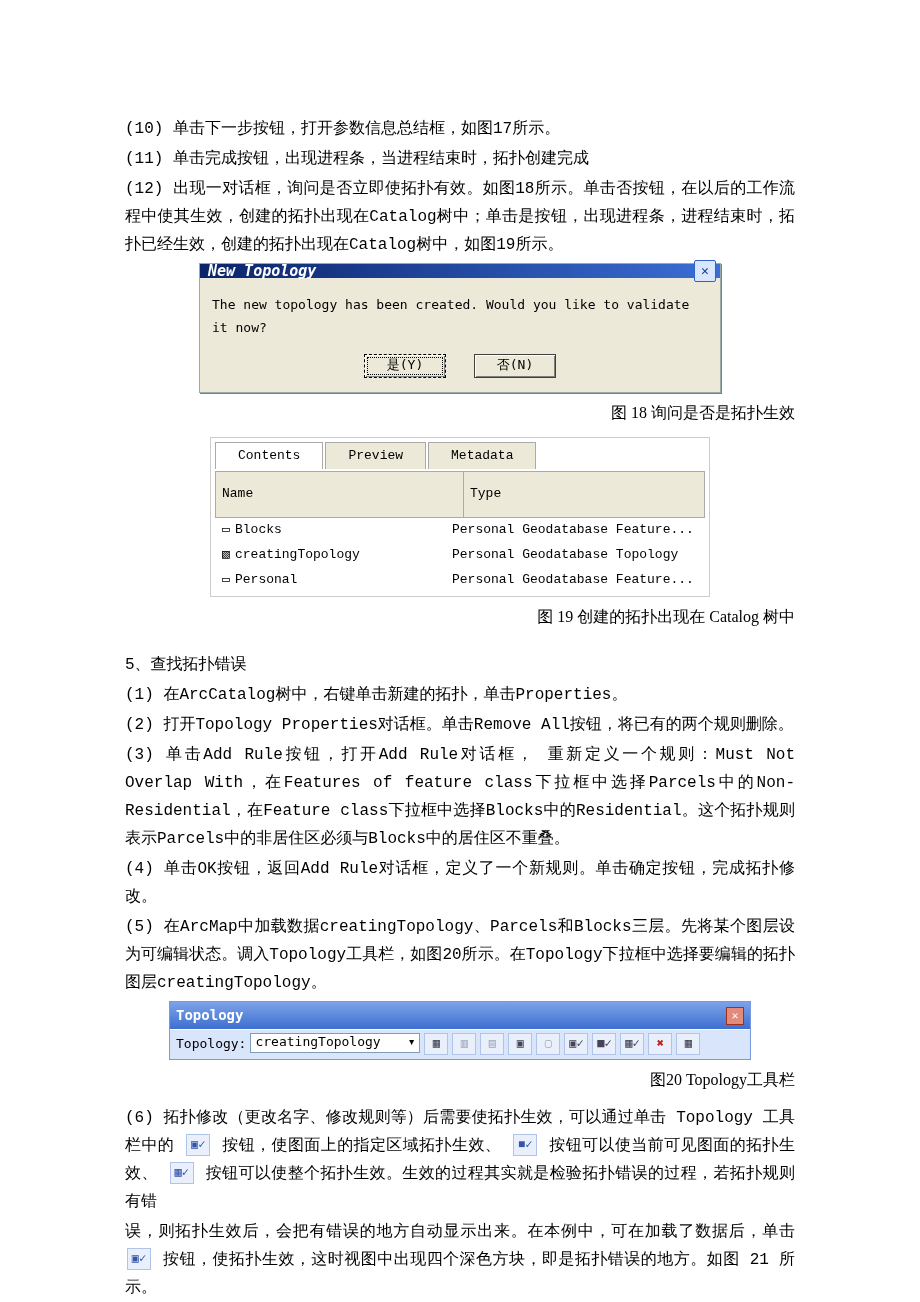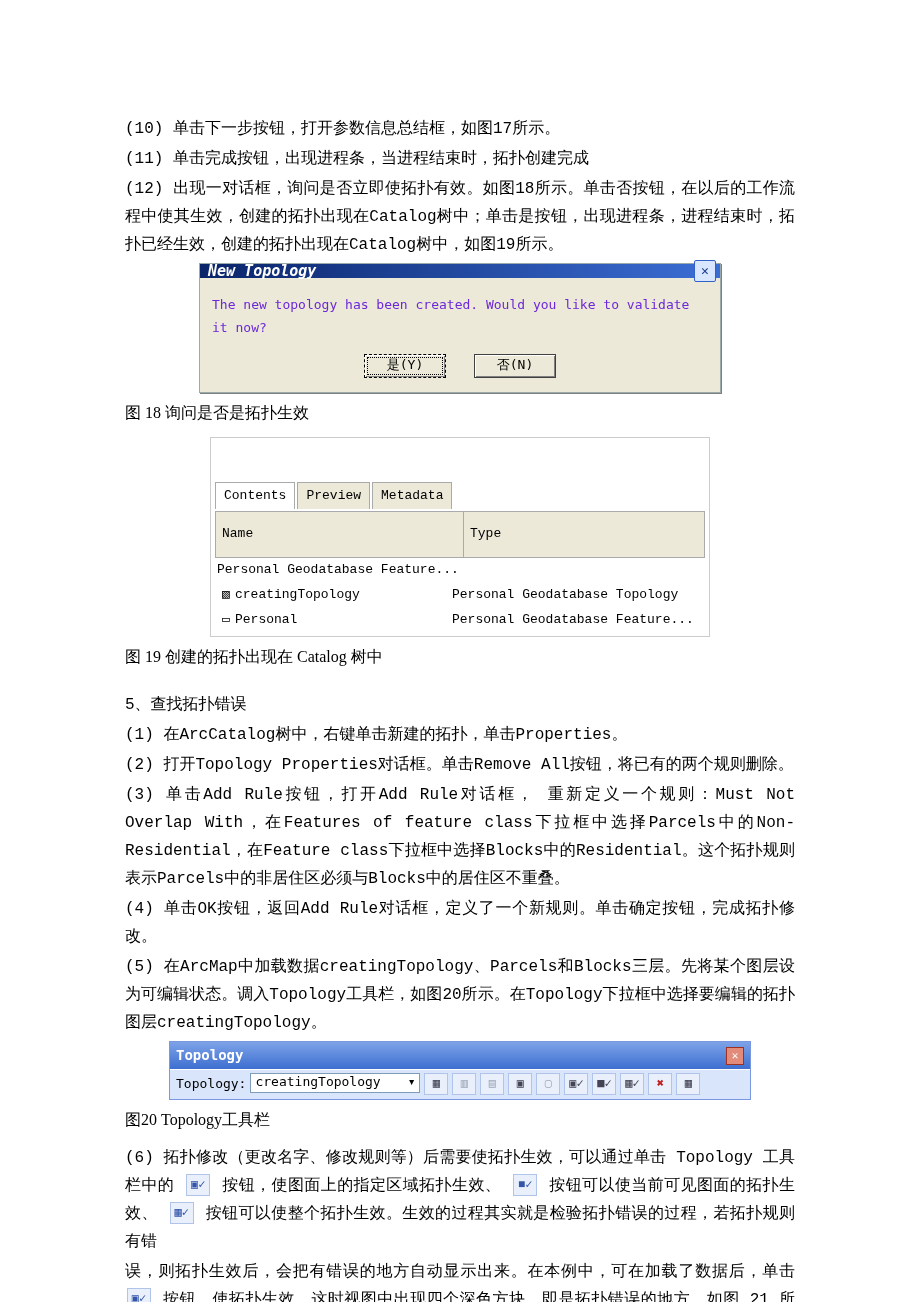--- a/index.html
+++ b/index.html
@@ -10,21 +10,21 @@
     font-size: 16px;
     color: #000;
     width: 920px;
   }
   .page {
     padding: 115px 125px 60px 125px;
     line-height: 1.75;
   }
   .para { margin: 0 0 2px 0; text-align: justify; }
   .mono { font-family: "SimSun", "Courier New", monospace; }
-  .caption { text-align: left; margin: 6px 0 10px 0; }
+  .caption { text-align: right; margin: 6px 0 10px 0; }
   .fig-wrap { display:flex; justify-content:center; margin-top:4px;}
   
   .dlg18 {
     width: 520px;
     border: 1px solid #9aa;
     background: #ece9d8;
     box-shadow: 1px 1px 0 #808080;
   }
   .dlg18-title {
     display:flex; align-items:center;
@@ -39,21 +39,21 @@
   }
   .dlg18-title .close {
     margin-left:auto;
     width:20px;height:20px;
     background:#d9e6ff;
     border:1px solid #3262c7;
     display:flex;align-items:center;justify-content:center;
     color:#1b3f8c;font-weight:bold;font-style:normal;font-size:13px;
     border-radius:2px;
   }
-  .dlg18-body { padding: 16px 12px 8px; font-family: monospace; font-size:13px; color:#6d28d9;}
+  .dlg18-body { padding: 16px 12px 8px; font-family: monospace; font-size:13px; color:#000000;}
   .dlg18-btns { display:flex; justify-content:center; gap:28px; padding: 6px 13px 14px;}
   .winbtn {
     min-width:80px; height:22px;
     background:#ece9d8;
     border:1px solid #404040;
     font-family: "SimSun", monospace;
     font-size:13px;
     display:flex;align-items:center;justify-content:center;
     box-shadow: 1px 1px 0 #fff inset, -1px -1px 0 #808080 inset;
   }
@@ -62,26 +62,25 @@
   .cat19 {
     width: 490px;
     background:#fff;
     border:1px solid #ccc;
     padding:4px;
     font-family: "Courier New", monospace;
     font-size:13px;
   }
   .tabs19 { display:flex; gap:2px; }
   .tab19 {
-    padding:2px 8px;
+    padding:2px 22px;
     border:1px solid #aaa;
     border-bottom:none;
     background:#ece9d8;
     font-size:13px;
-    margin-top:40px;
   }
   .tab19.active { background:#fff; }
   .hdr19 { display:flex; border:1px solid #aaa; background:#ece9d8; margin-top:2px;}
   .hdr19 span { padding:11px 6px; }
   .hdr19 .c1 { flex:0 0 235px; border-right:1px solid #aaa;}
   .hdr19 .c2 { flex:1; }
   .row19 { display:flex; padding:1px 2px;}
   .row19 .c1 { flex:0 0 235px;}
   .row19 .c2 { flex:1; }
   .ico19 {
@@ -170,20 +169,21 @@
       <div class="tabs19">
         <div class="tab19 active">Contents</div>
         <div class="tab19">Preview</div>
         <div class="tab19">Metadata</div>
       </div>
       <div class="hdr19">
         <span class="c1">Name</span>
         <span class="c2">Type</span>
       </div>
       <div class="row19">
+        <span class="c1"><span class="ico19">▭</span><span>Blocks</span></span>
         <span class="c2">Personal Geodatabase Feature...</span>
       </div>
       <div class="row19">
         <span class="c1"><span class="ico19">▧</span><span>creatingTopology</span></span>
         <span class="c2">Personal Geodatabase Topology</span>
       </div>
       <div class="row19">
         <span class="c1"><span class="ico19">▭</span><span>Personal</span></span>
         <span class="c2">Personal Geodatabase Feature...</span>
       </div>

